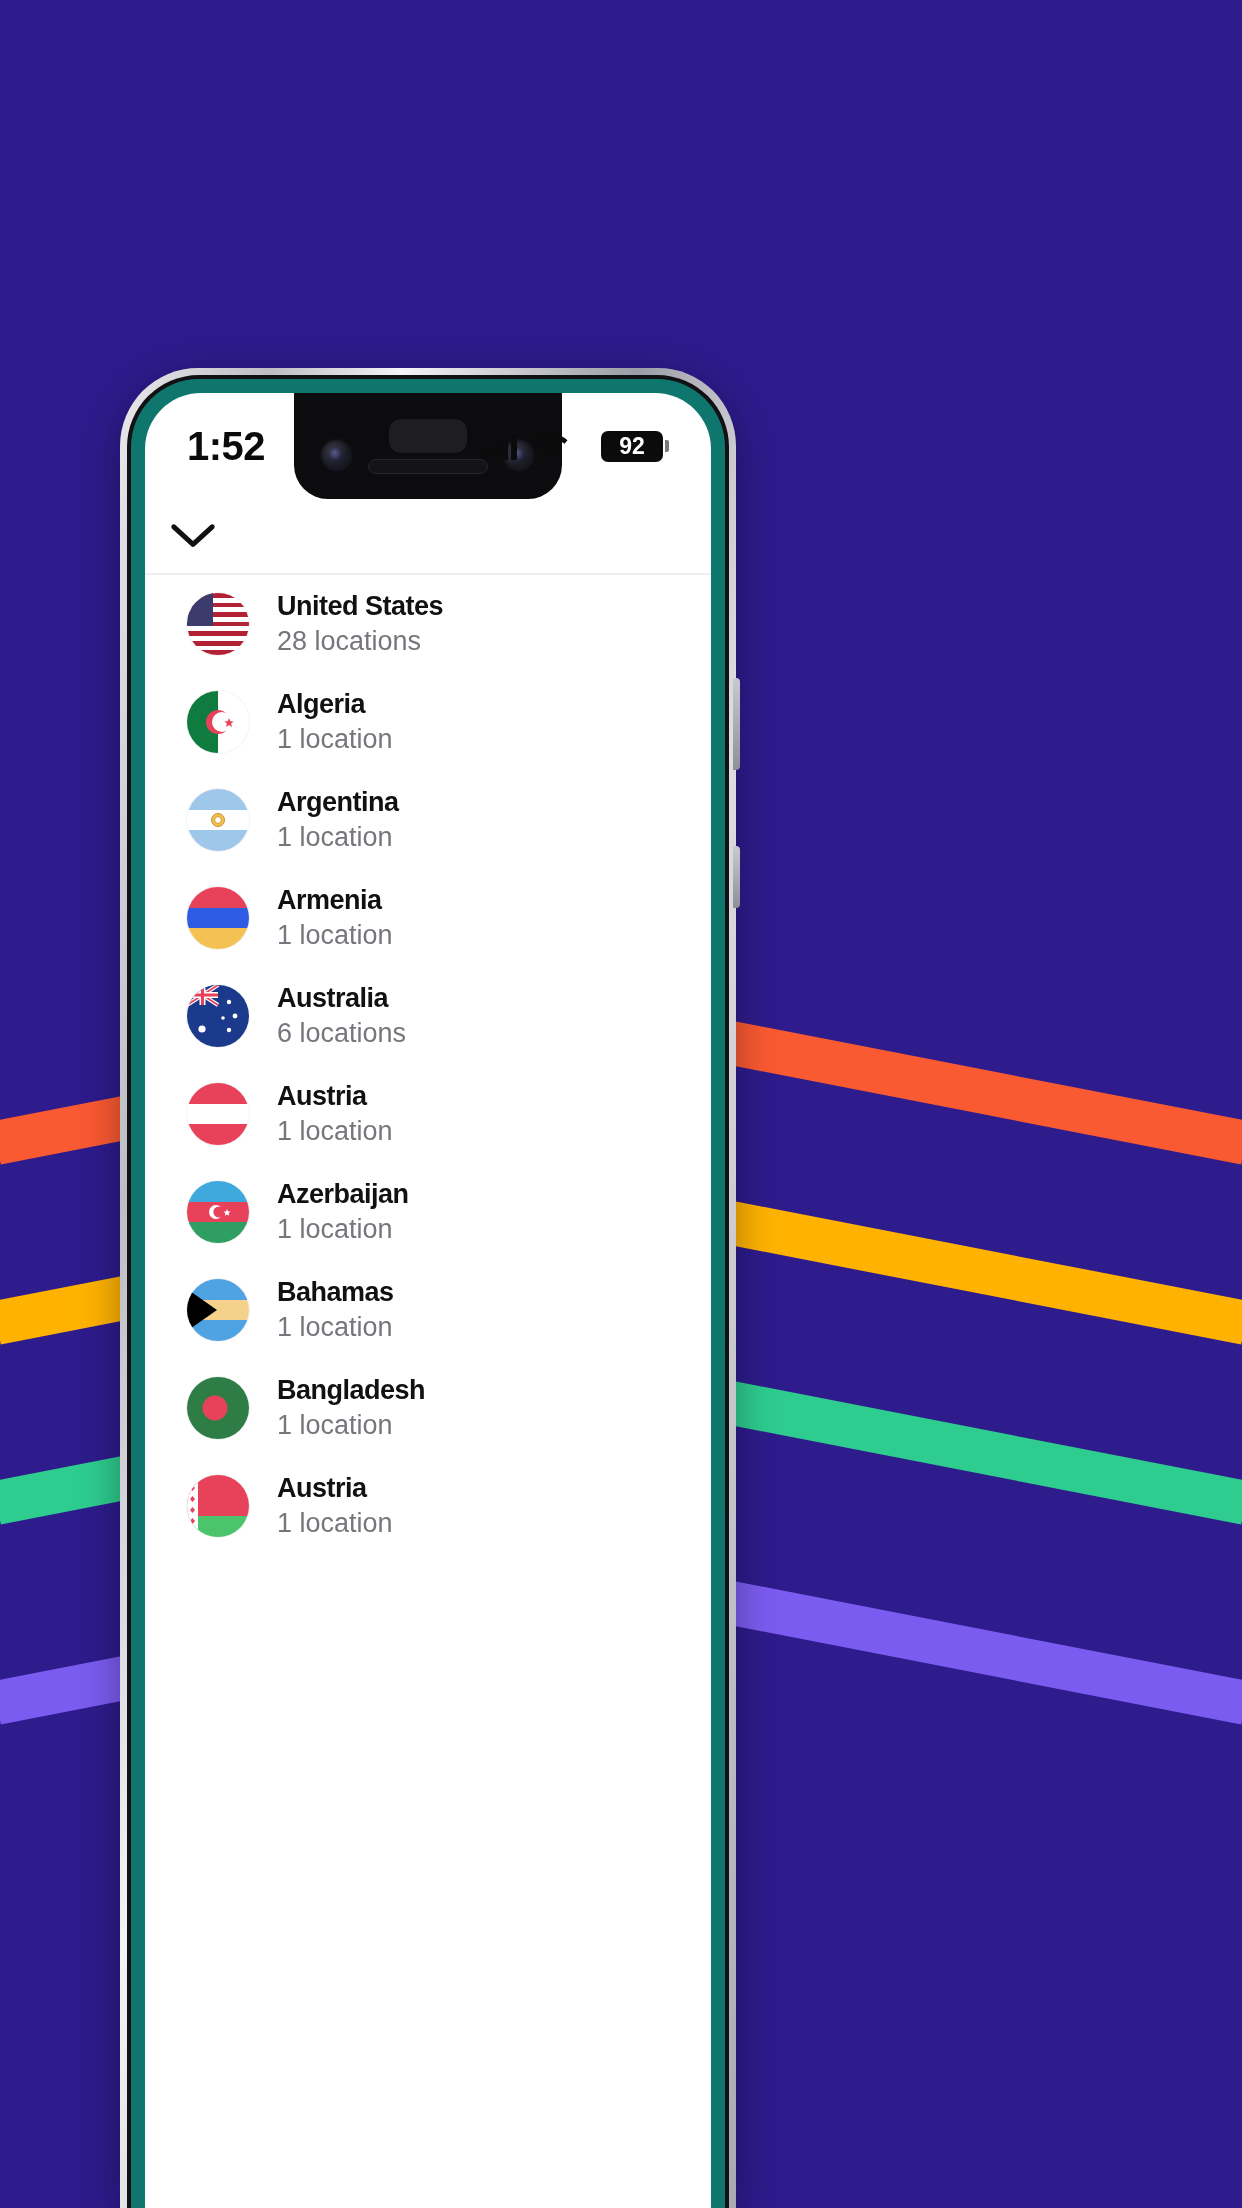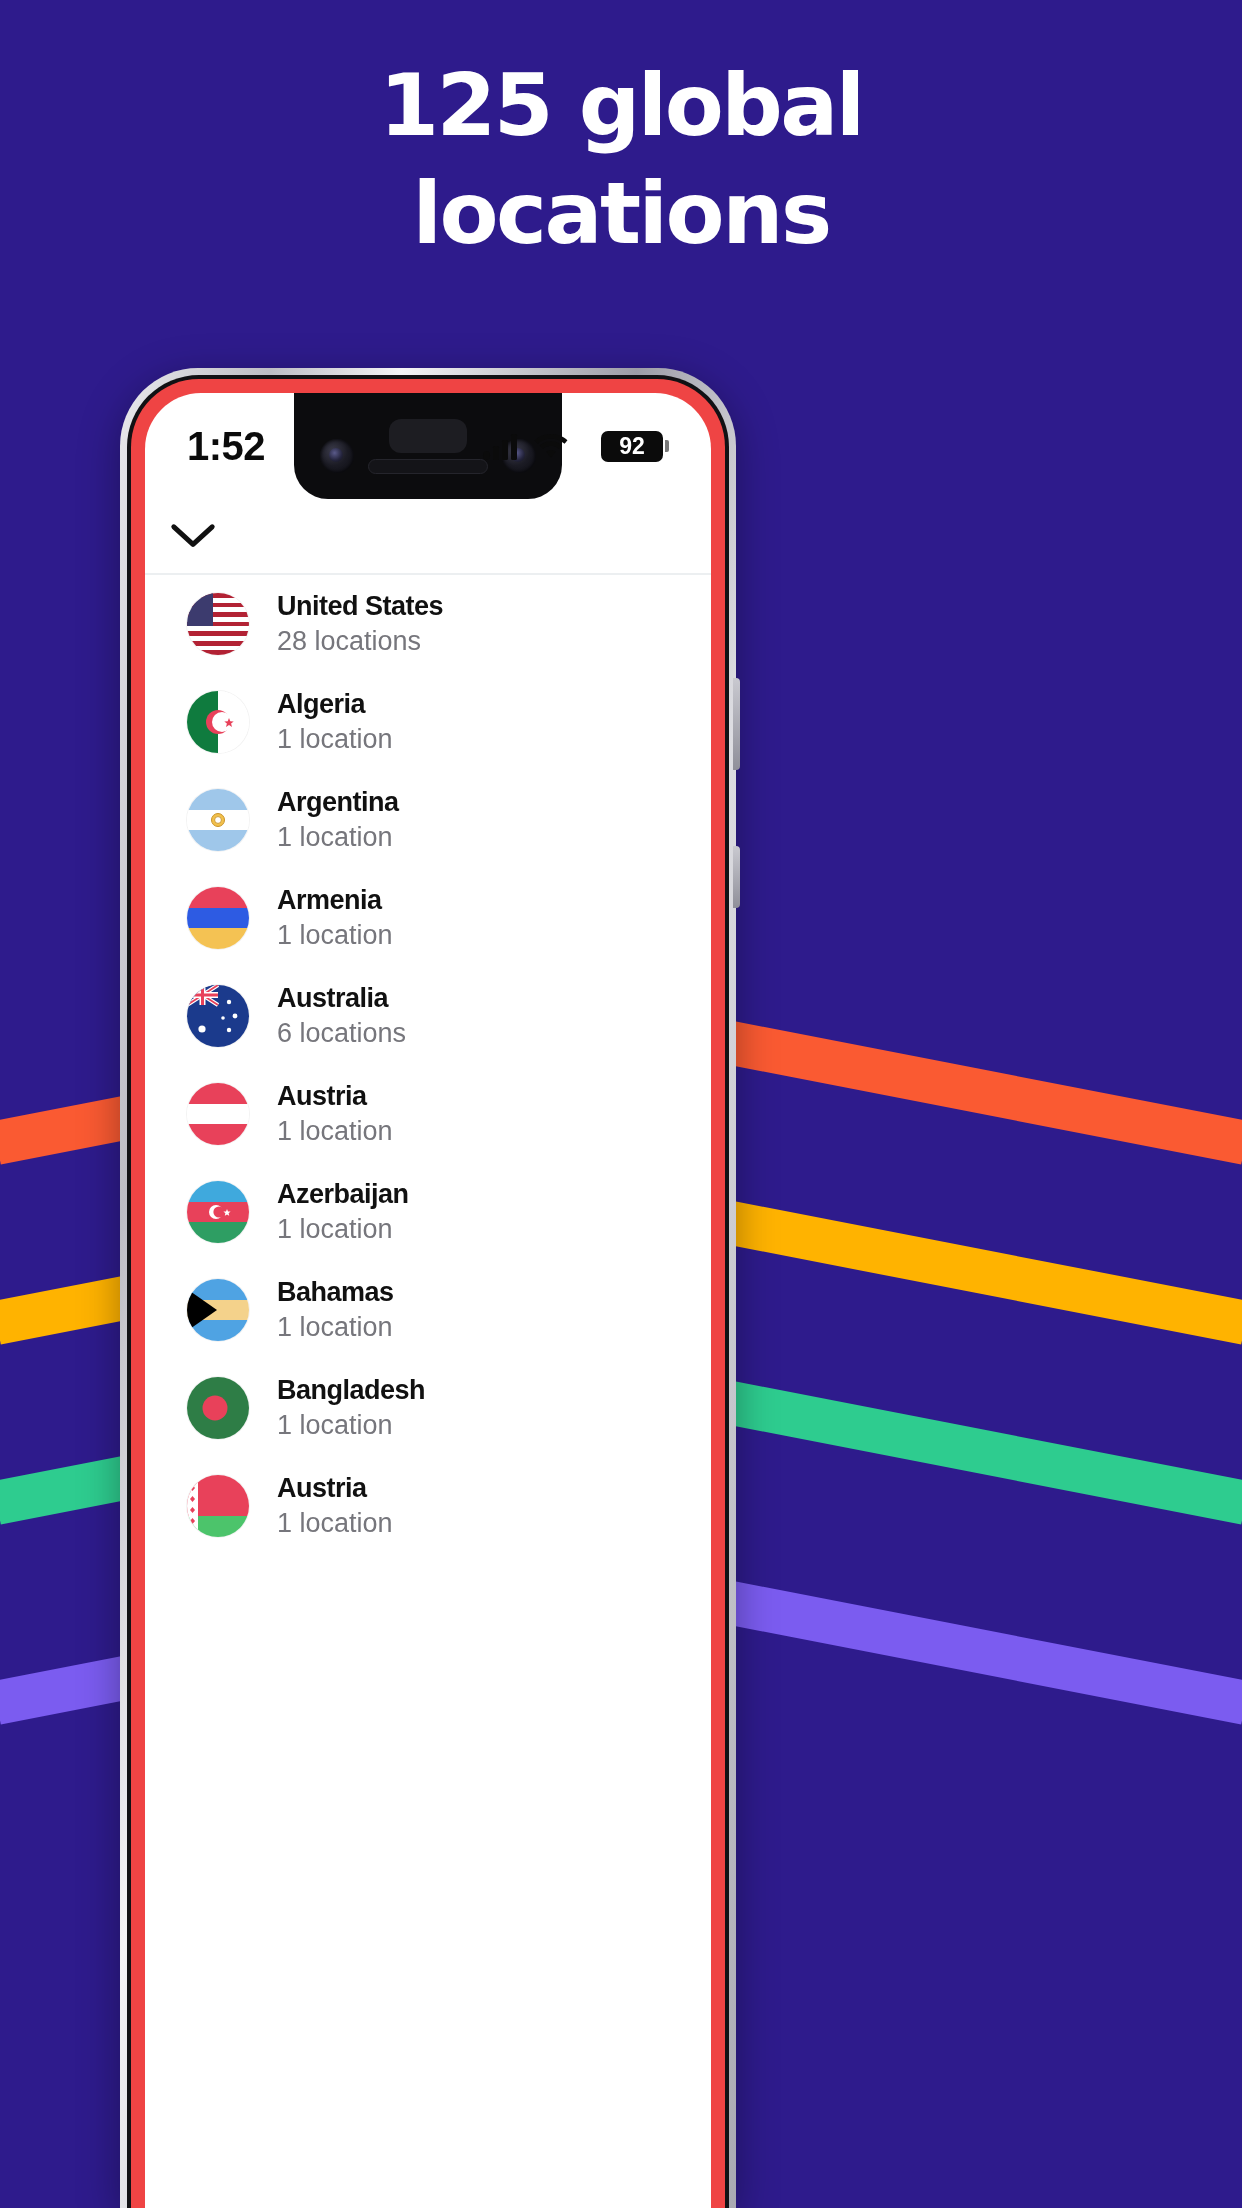--- a/index.html
+++ b/index.html
@@ -49,21 +49,21 @@
     box-shadow:0 10px 40px rgba(0,0,0,.35);
   }
   #phone-bezel{
     position:absolute; left:7px; top:7px; right:7px; bottom:0;
     border-radius:72px 72px 0 0;
     background:#111114;
   }
   #phone-bezel2{
     position:absolute; left:4px; top:4px; right:4px; bottom:0;
     border-radius:68px 68px 0 0;
-    background:#ef4444;
+    background:#0f766e;
   }
   #screen{
     position:absolute; left:14px; top:14px; right:14px; bottom:0;
     border-radius:56px 56px 0 0;
     background:#ffffff;
     overflow:hidden;
   }
   
   #notch{
     position:absolute; left:50%; top:0; transform:translateX(-50%);
@@ -210,24 +210,20 @@
   </div>
   <div class="chev" style="top:1560px;">
     <div class="half l" style="transform:rotate(-11deg);">
         <div class="bar" id="c4l" style="background: rgb(123, 92, 240);"></div>
       </div>
     <div class="half r" style="transform:rotate(11deg);">
         <div class="bar" id="c4r" style="background: rgb(123, 92, 240);"></div>
       </div>
   </div>
 
-  <div id="headline">
-    <span>125 global</span>
-    <span class="l2">locations</span>
-  </div>
 </div>
 
 <div id="phone">
   <div id="phone-frame"></div>
   <div class="side-btn" style="top:310px; height:92px;"></div>
   <div class="side-btn" style="top:478px; height:62px;"></div>
   <div id="phone-bezel">
     <div id="phone-bezel2">
 
       <div id="screen">

